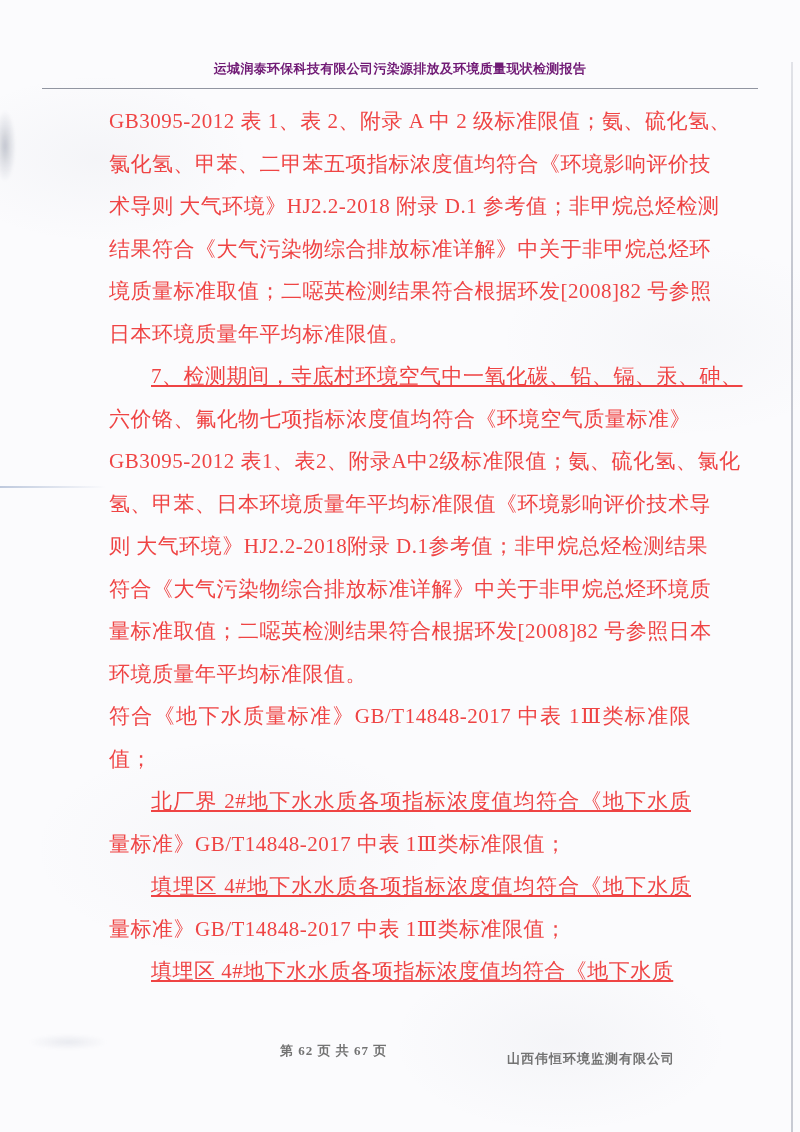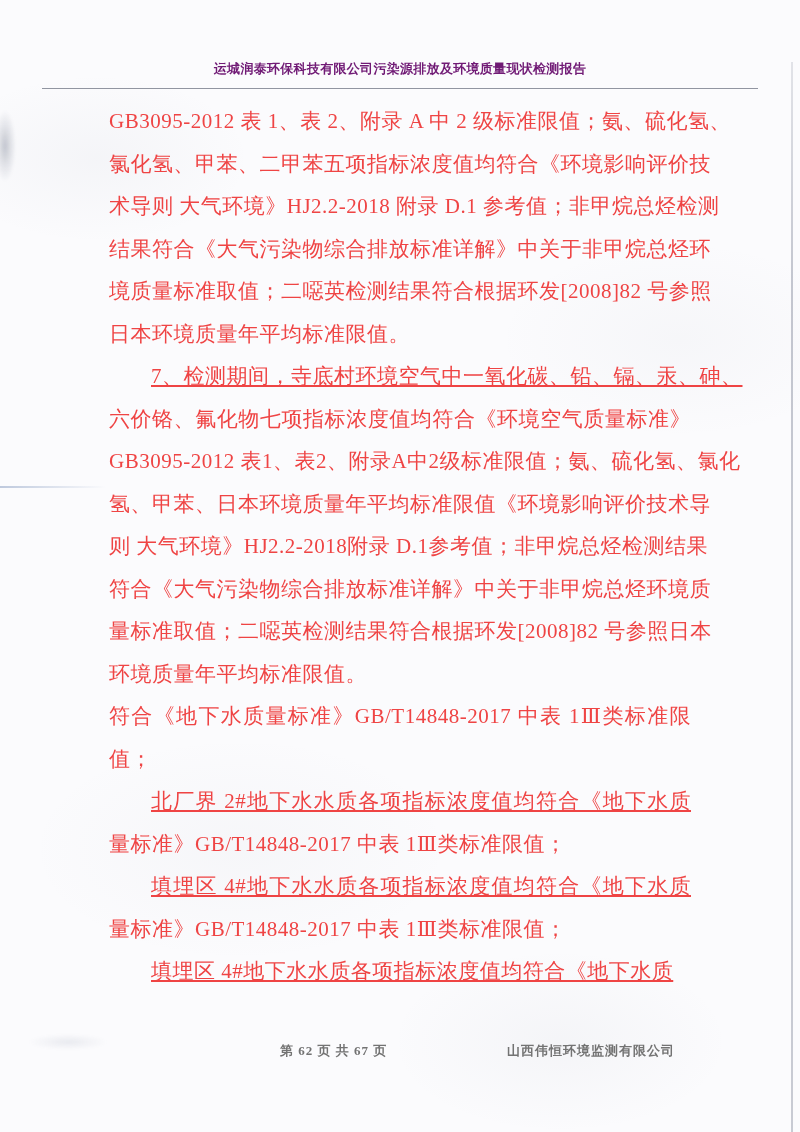--- a/index.html
+++ b/index.html
@@ -56,21 +56,21 @@
     height:42.5px;line-height:42.5px;white-space:nowrap;
     text-align:justify;text-align-last:justify;
   }
   .body-text .line.end{text-align-last:left;}
   .body-text .line.indent{padding-left:42px;text-decoration:underline;}
   .footer{
     position:absolute;top:1042px;left:0;width:100%;height:20px;
     font-size:13px;font-weight:bold;color:#737373;letter-spacing:1px;
   }
   .footer .page-info{position:absolute;left:280px;top:0;}
-  .footer .company{position:absolute;left:461px;top:0;padding-left:46px;}
+  .footer .company{position:absolute;left:461px;top:8px;padding-left:46px;}
 </style>
 </head>
 <body>
 
 <div class="scan-texture"></div>
 <div class="smudge-left-top"></div>
 <div class="artifact-line-left"></div>
 <div class="smudge-bottom-left"></div>
 <div class="edge-line-right"></div>
 

